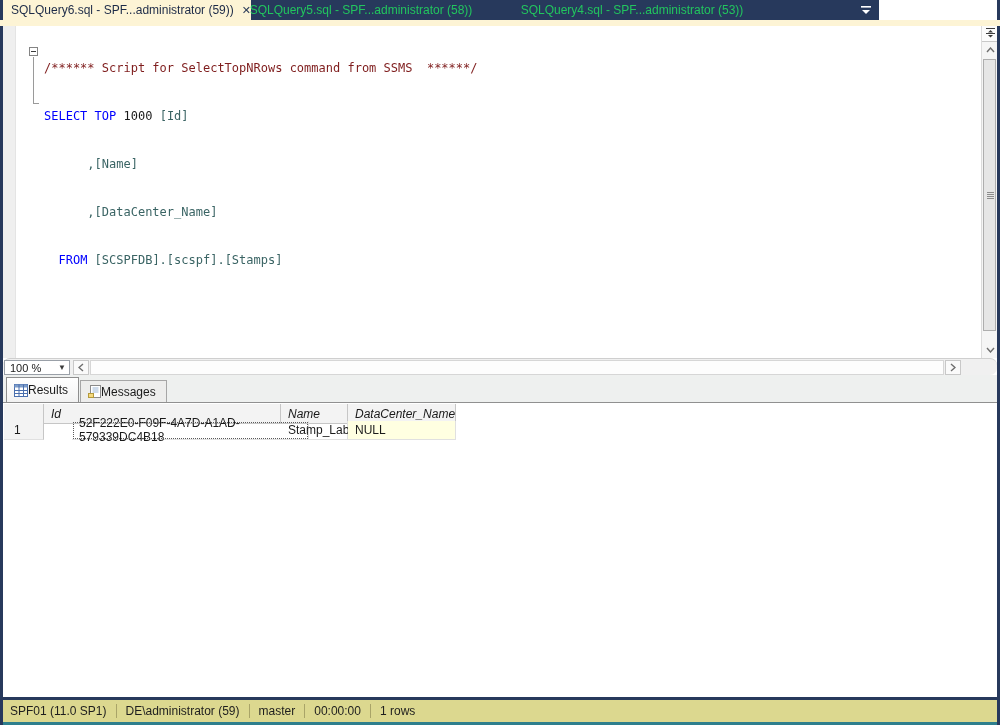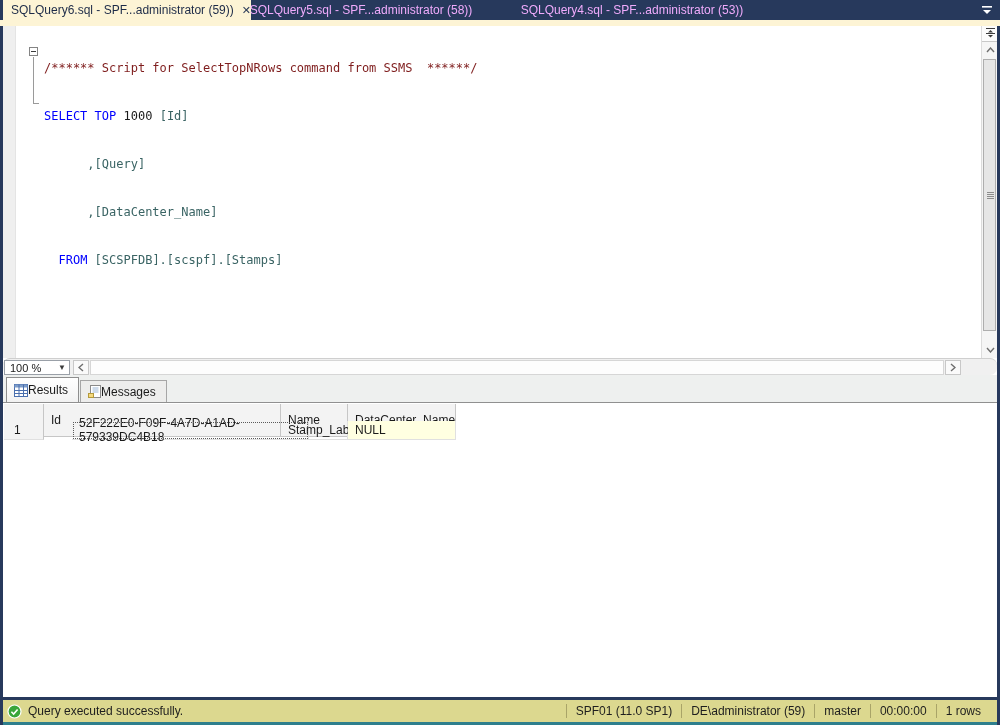--- a/index.html
+++ b/index.html
@@ -5,25 +5,25 @@
   * { margin:0; padding:0; box-sizing:border-box; }
   html,body { width:1000px; height:725px; }
   body { font-family:"Liberation Sans", sans-serif; background:#ffffff; overflow:hidden; }
   #app { position:relative; width:1000px; height:725px; background:#ffffff; }
 
   
   .side-border { position:absolute; top:0; width:3px; height:725px; background:#27395c; }
   .side-border.left { left:0; } .side-border.right { right:0; }
 
   
-  .tabbar { position:absolute; left:0; top:0; width:1000px; height:20px; background:#27395c; z-index:5; }
+  .tabbar { position:absolute; left:0; top:0; width:879px; height:20px; background:#27395c; z-index:5; }
   .tab-band { position:absolute; left:0; top:20px; width:1000px; height:6px; background:#fdf4d5; z-index:5; }
   .tab { position:absolute; top:0; height:20px; display:flex; align-items:center; font-size:12px; white-space:nowrap; cursor:default; }
   .tab.active { left:3px; width:248px; background:#fdf4d5; color:#1c2a47; padding:0 6px 0 8px; justify-content:space-between; }
-  .tab.inactive { color:#f0abfc; justify-content:center; }
+  .tab.inactive { color:#22c55e; justify-content:center; }
   .tab2 { left:252px; width:218px; }
   .tab3 { left:516px; width:232px; }
   .close-x { font-size:11px; color:#2a3a57; margin-left:8px; line-height:1; }
   .tab-dd { position:absolute; right:6px; top:4px; width:14px; height:12px; }
 
   
   .editor { position:absolute; left:3px; top:26px; width:994px; height:332px; background:#ffffff; }
   .editor-margin { position:absolute; left:0; top:0; width:13px; height:332px; background:#efefef; border-right:1px solid #e4e4e4; }
   .code { position:absolute; left:41px; top:2px; font-family:"DejaVu Sans Mono", monospace; font-size:12px; line-height:16px; white-space:pre; color:#1a1a1a; }
   .code .k { color:#0000ff; } .code .c { color:#7f1d1d; } .code .i { color:#3a6464; } .code .n { color:#1a1a1a; }
@@ -51,21 +51,21 @@
   .h-track { position:absolute; left:87px; top:1px; width:854px; height:15px; background:#fdfdfd; border:1px solid #d6d6d6; }
 
   
   .results-pane { position:absolute; left:3px; top:375px; width:994px; height:322px; background:#ffffff; }
   .rtab-strip { position:absolute; left:0; top:0; width:994px; height:27px; background:#eef0ef; }
   .rtab { position:absolute; display:flex; align-items:center; font-size:12px; color:#1a1a1a; padding:0 10px 0 7px; }
   .rtab.active { left:3px; top:2px; height:25px; background:linear-gradient(#ffffff,#f2f2f2); border:1px solid #8e8e8e; border-bottom:none; z-index:2; }
   .rtab.idle { left:77px; top:5px; height:22px; background:#ededec; border:1px solid #a6a6a6; border-bottom:none; }
 
   .grid { position:absolute; left:0; top:27px; width:994px; height:295px; background:#ffffff; border-top:1px solid #909090; font-size:12px; }
-  .gh { position:absolute; top:1px; height:33px; background:#f3f3f3; border-right:1px solid #c6c6c6; border-bottom:1px solid #c6c6c6; display:flex; align-items:center; padding-left:7px; color:#1a1a1a; }
+  .gh { position:absolute; top:1px; height:20px; background:#f3f3f3; border-right:1px solid #c6c6c6; border-bottom:1px solid #c6c6c6; display:flex; align-items:center; padding-left:7px; color:#1a1a1a;font-style:italic; }
   .gc { position:absolute; top:18px; height:19px; display:flex; align-items:center; padding-left:7px; border-right:1px solid #e0e0e0; border-bottom:1px solid #e0e0e0; color:#1a1a1a; }
   .col-rh { left:1px; width:40px; } .col-id { left:41px; width:237px; } .col-nm { left:278px; width:67px; } .col-dc { left:345px; width:108px; }
   .gc.rowhdr { background:#f3f3f3; border-right:1px solid #c6c6c6; padding-left:10px; }
   .gc.sel { outline:1px dotted #5a5a5a; outline-offset:-2px;margin-left:28px; }
   .gc.nullcell { background:#ffffe1; }
 
   
   .status-sep-line { position:absolute; left:0; top:697px; width:1000px; height:3px; background:#27395c; }
   .statusbar { position:absolute; left:0; top:700px; width:1000px; height:22px; background:#dcd88f; display:flex; align-items:center; font-size:12px; color:#1e1e1e; }
   .status-left { display:flex; align-items:center; gap:6px; padding-left:7px; flex:1; }
@@ -101,21 +101,21 @@
 
   <div class="editor">
     <div class="editor-margin"></div>
     <div class="fold-box"></div>
     <div class="fold-line"></div>
     <div class="fold-tick"></div>
 
     <div class="code">
       <div><span class="c">/****** Script for SelectTopNRows command from SSMS  ******/</span></div>
       <div><span class="k">SELECT</span><span> </span><span class="k">TOP</span><span> </span><span class="n">1000</span><span> </span><span class="i">[Id]</span></div>
-      <div><span class="i">      ,[Query]</span></div>
+      <div><span class="i">      ,[Name]</span></div>
       <div><span class="i">      ,[DataCenter_Name]</span></div>
       <div><span>  </span><span class="k">FROM</span><span> </span><span class="i">[SCSPFDB].[scspf].[Stamps]</span></div>
     </div>
 
     <div class="vscroll">
       <div class="v-btn splitter">
         <svg width="11" height="11" viewBox="0 0 11 11">
           <rect x="1" y="0" width="9" height="1" fill="#3c3c3c"></rect>
           <polygon points="5.5,2 8,4.5 3,4.5" fill="#3c3c3c"></polygon>
           <rect x="1" y="5" width="9" height="1" fill="#3c3c3c"></rect>
@@ -189,27 +189,20 @@
 
       <div class="gc rowhdr col-rh">1</div>
       <div class="gc sel col-id">52F222E0-F09F-4A7D-A1AD-579339DC4B18</div>
       <div class="gc col-nm">Stamp_Lab</div>
       <div class="gc nullcell col-dc">NULL</div>
     </div>
   </div>
 
   <div class="status-sep-line"></div>
   <div class="statusbar">
-    <div class="status-left">
-      <svg width="15" height="15" viewBox="0 0 15 15">
-        <circle cx="7.5" cy="7.5" r="6.5" fill="#3aa63a" stroke="#ffffff" stroke-width="1.2"></circle>
-        <polyline points="4.4,7.8 6.6,10 10.6,5.4" fill="none" stroke="#ffffff" stroke-width="1.6"></polyline>
-      </svg>
-      <span>Query executed successfully.</span>
-    </div>
     <div class="status-right">
       <div class="vsep"></div>
       <span class="seg">SPF01 (11.0 SP1)</span>
       <div class="vsep"></div>
       <span class="seg">DE\administrator (59)</span>
       <div class="vsep"></div>
       <span class="seg">master</span>
       <div class="vsep"></div>
       <span class="seg">00:00:00</span>
       <div class="vsep"></div>

